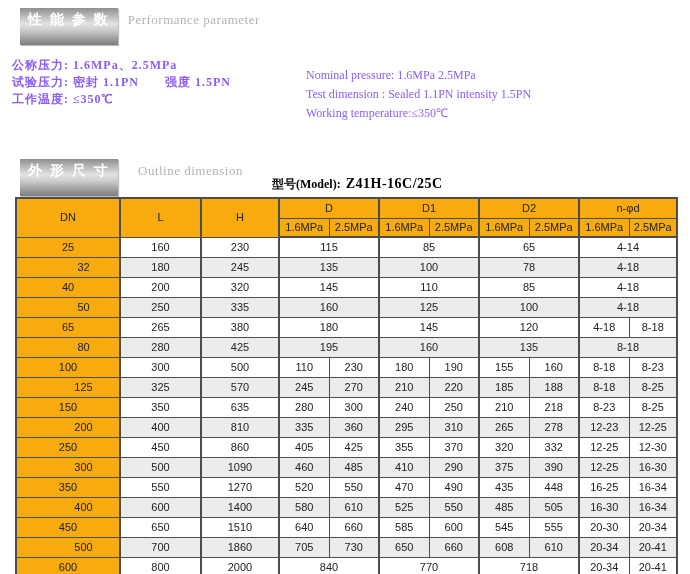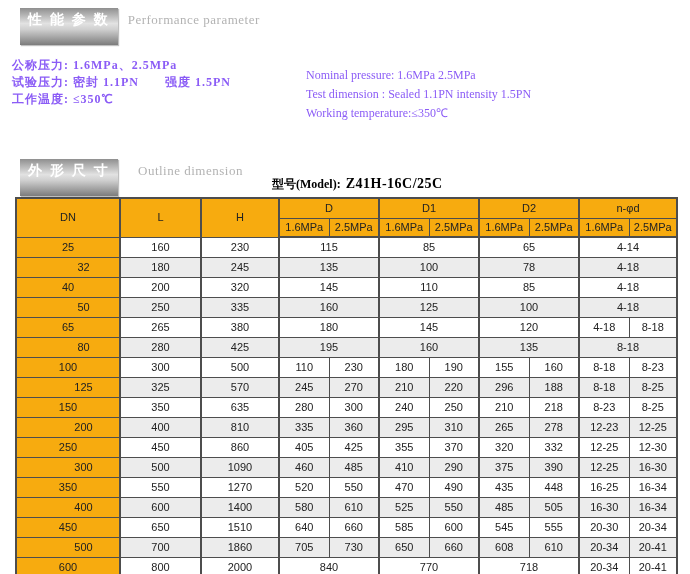--- a/index.html
+++ b/index.html
@@ -200,21 +200,21 @@
         <td colspan="1">8-23</td>
       </tr>
       <tr class="alt">
         <td class="dncell">125</td>
         <td class="gb">325</td>
         <td class="gb">570</td>
         <td colspan="1" class="gb">245</td>
         <td colspan="1">270</td>
         <td colspan="1" class="gb">210</td>
         <td colspan="1">220</td>
-        <td colspan="1" class="gb">296</td>
+        <td colspan="1" class="gb">185</td>
         <td colspan="1">188</td>
         <td colspan="1" class="gb">8-18</td>
         <td colspan="1">8-25</td>
       </tr>
       <tr>
         <td class="dncell">150</td>
         <td class="gb">350</td>
         <td class="gb">635</td>
         <td colspan="1" class="gb">280</td>
         <td colspan="1">300</td>

